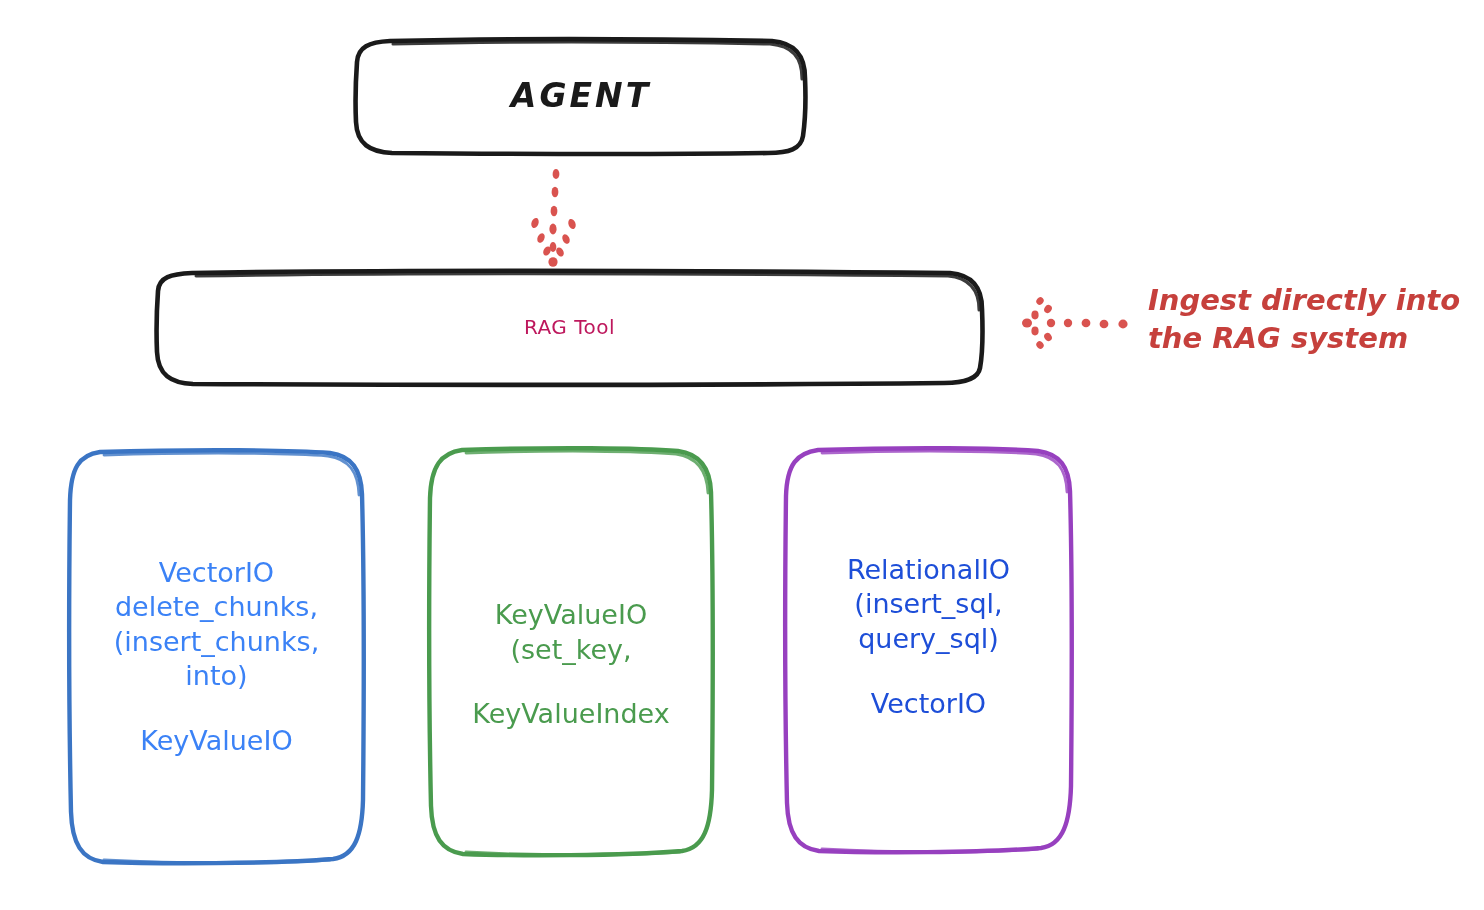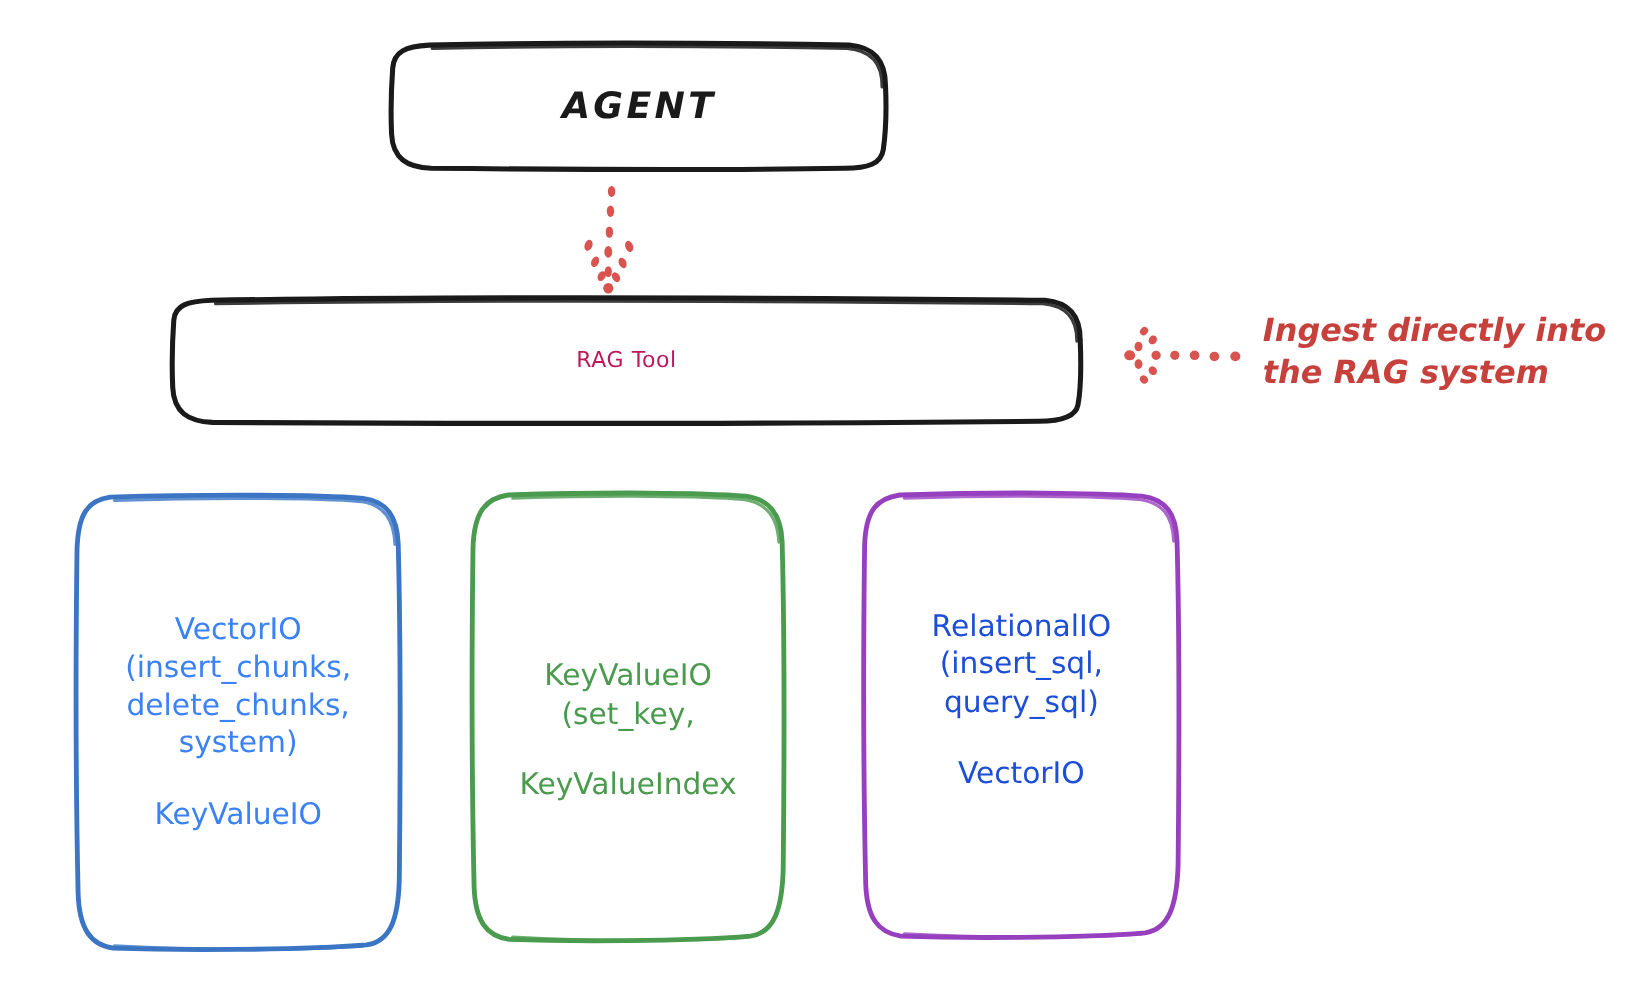--- a/index.html
+++ b/index.html
@@ -208,23 +208,23 @@
   <div class="node-label agent-text" style="left:356px; top:40px; width:450px; height:113px;">
     <span>AGENT</span>
   </div>
 
   <div class="node-label ragtool-text" style="left:157px; top:272px; width:825px; height:112px;">
     <span>RAG Tool</span>
   </div>
 
   <div class="node-label store-text" style="left:70px; top:452px; width:293px; height:410px; color:#3b82f6;">
     <span>VectorIO</span>
+    <span>delete_chunks,</span>
     <span>(insert_chunks,</span>
-    <span>delete_chunks,</span>
-    <span>system)</span>
+    <span>into)</span>
     <span class="gap"></span>
     <span>KeyValueIO</span>
   </div>
 
   <div class="node-label store-text" style="left:430px; top:460px; width:282px; height:410px; color:#4a9b4e;">
     <span>KeyValueIO</span>
     <span>(set_key,</span>
     <span class="gap"></span>
     <span>KeyValueIndex</span>
   </div>

